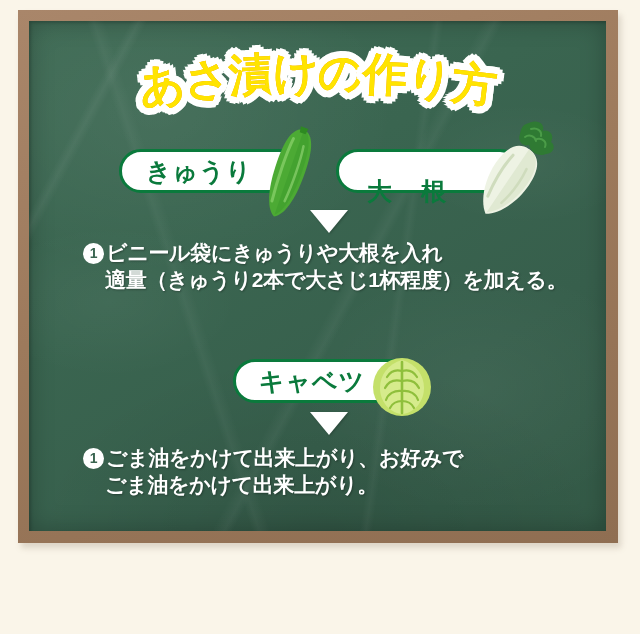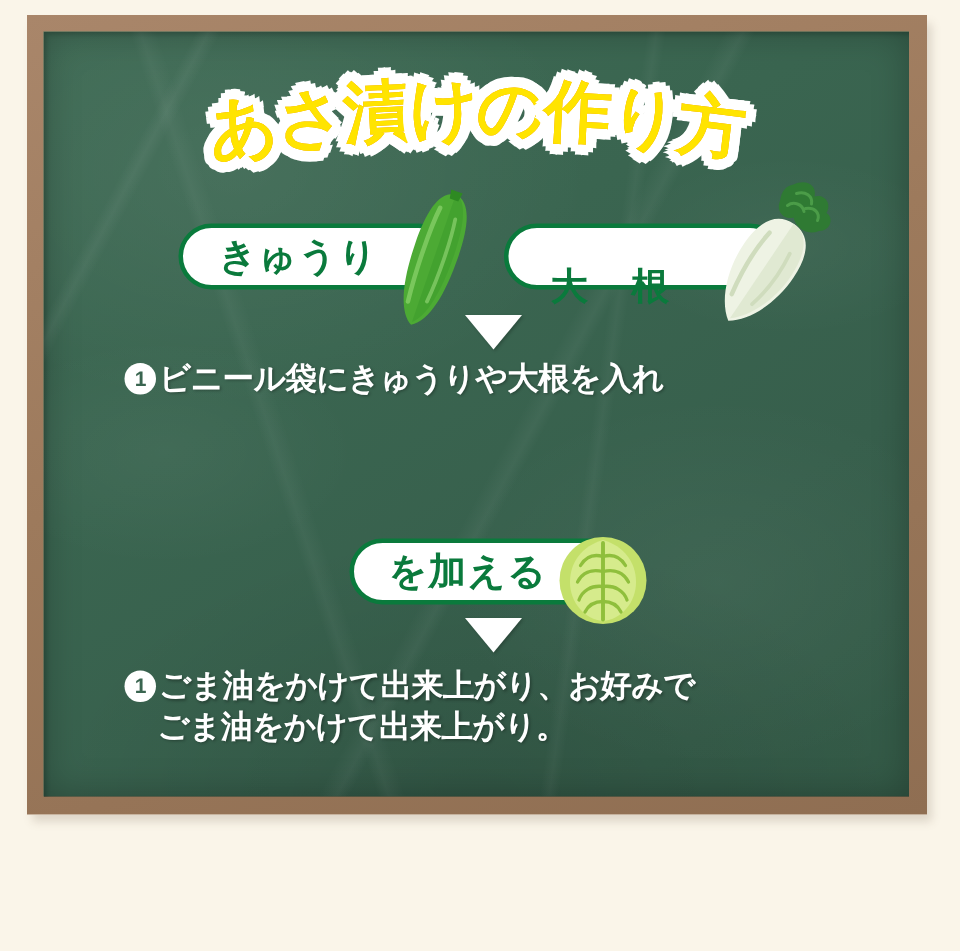--- a/index.html
+++ b/index.html
@@ -228,25 +228,28 @@
           </g>
         </svg>
       </div>
 
       <div class="arrow-down" id="arrow-1"></div>
 
       <div class="step" id="step-1">
         <div>
           <span class="num">1</span><span>ビニール袋にきゅうりや大根を入れ</span>
         </div>
+        <div>
+          <span class="indent"></span><span>適量（きゅうり2本で大さじ1杯程度）を加える。</span>
+        </div>
       </div>
 
 
       <div class="pill" id="pill-cabbage">
-        <span class="pill-label">を加える</span>
+        <span class="pill-label">キャベツ</span>
       </div>
 
       <div class="veg-art" id="veg-cabbage">
         <svg viewBox="0 0 66 62" width="66" height="62" xmlns="http://www.w3.org/2000/svg">
           <circle cx="33" cy="32" r="29" fill="#c4e06a"></circle>
           <path d="M33 5 C47 9 55 20 55 33 C55 47 45 58 33 59 C21 58 11 47 11 33 C11 20 19 9 33 5 Z" fill="#d6eb8c"></path>
           <path d="M33 7 C33 24 33 42 33 58" stroke="#8fbf3c" stroke-width="2.6" fill="none" stroke-linecap="round"></path>
           <path d="M33 16 C26 14 21 17 18 22 M33 26 C25 24 19 27 16 33 M33 36 C25 35 19 39 17 45 M33 46 C27 46 23 49 21 53" stroke="#8fbf3c" stroke-width="2.2" fill="none" stroke-linecap="round"></path>
           <path d="M33 16 C40 14 45 17 48 22 M33 26 C41 24 47 27 50 33 M33 36 C41 35 47 39 49 45 M33 46 C39 46 43 49 45 53" stroke="#8fbf3c" stroke-width="2.2" fill="none" stroke-linecap="round"></path>
         </svg>

